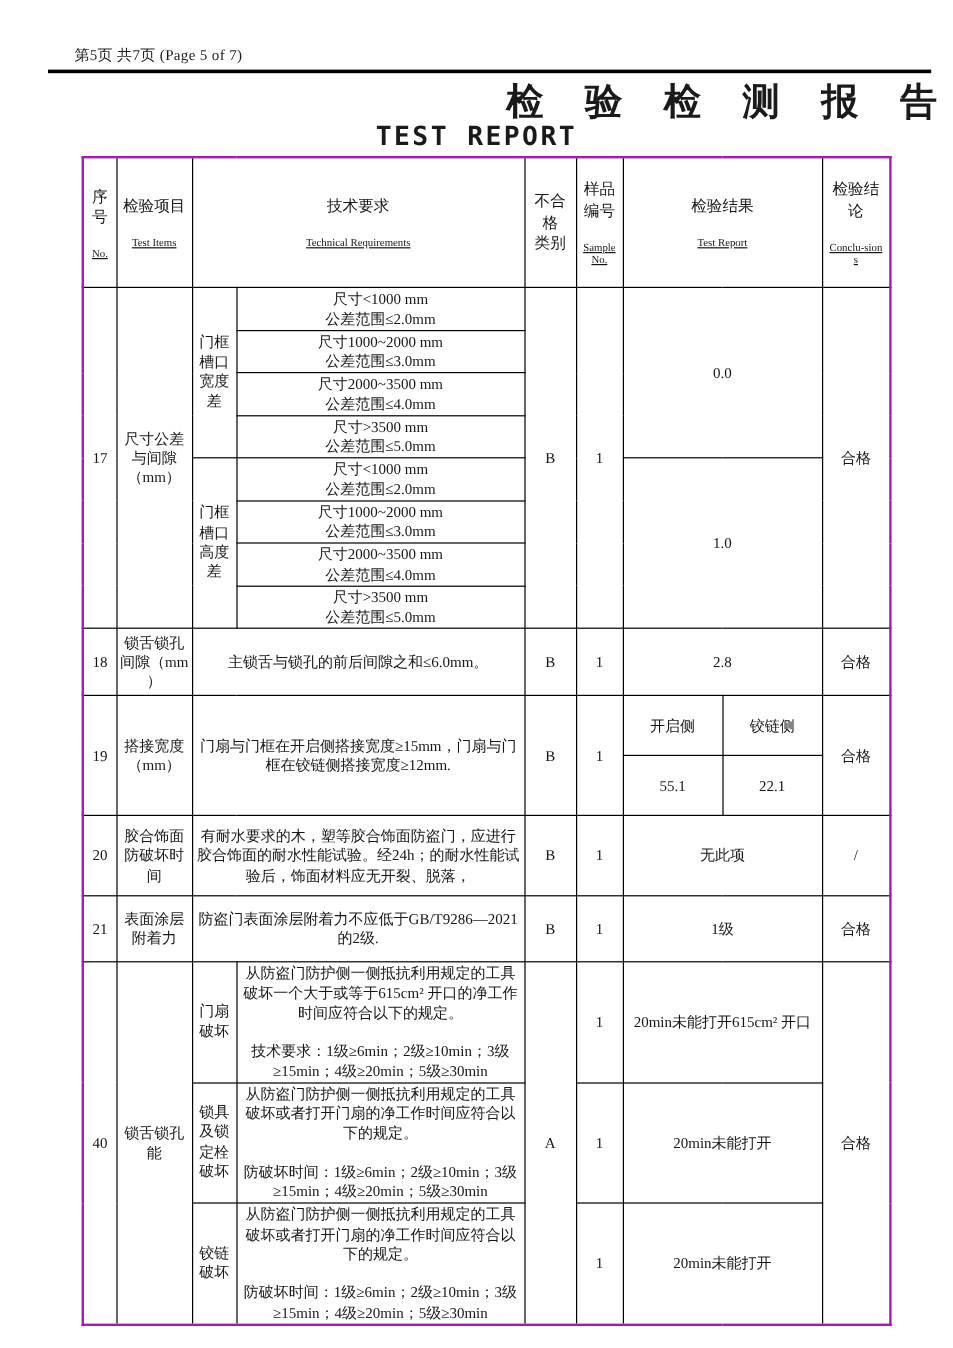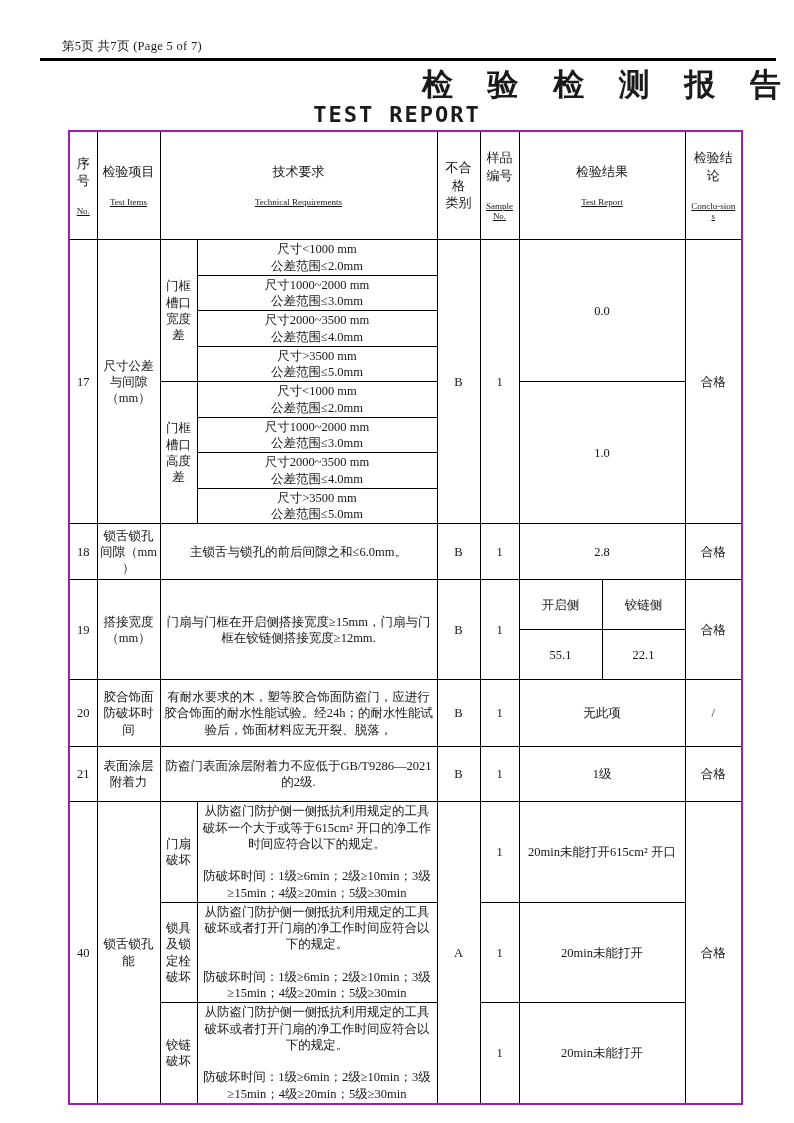--- a/index.html
+++ b/index.html
@@ -33,21 +33,21 @@
   }
   table.report-table td {
     border: 1px solid #000; text-align: center; vertical-align: middle;
     padding: 1px 2px; font-size: 12.5px; line-height: 1.3;
     white-space: pre-line; color: #161616;
   }
   .hcn { font-size: 13px; line-height: 1.35; }
   .hen { font-size: 9px; line-height: 1.2; white-space: pre-line; text-decoration: underline; }
   .spec { font-size: 12px; line-height: 1.25; }
   .reqp { font-size: 12px; line-height: 1.3; }
-  .grp { font-size: 12.5px; line-height: 1.3; }
+  .grp { font-size: 12.5px; line-height: 1.3; font-family: Liberation Mono, monospace; }
 </style>
 </head>
 <body>
 
 <div class="doc">
 
   <div class="page-header">
     <span>第5页 共7页 (Page 5 of 7)</span>
   </div>
 
@@ -205,21 +205,21 @@
     </tr>
 
     <tr style="height:100px">
       <td rowspan="3">40</td>
       <td rowspan="3">锁舌锁孔
 能</td>
       <td class="grp">门扇
 破坏</td>
       <td class="reqp">从防盗门防护侧一侧抵抗利用规定的工具破坏一个大于或等于615cm² 开口的净工作时间应符合以下的规定。
 
-防破坏时间：1级≥6min；2级≥10min；3级≥15min；4级≥20min；5级≥30min</td>
+技术要求：1级≥6min；2级≥10min；3级≥15min；4级≥20min；5级≥30min</td>
       <td rowspan="3">A</td>
       <td>1</td>
       <td colspan="2">20min未能打开615cm² 开口</td>
       <td rowspan="3">合格</td>
     </tr>
     <tr style="height:100px">
       <td class="grp">锁具
 及锁
 定栓
 破坏</td>

